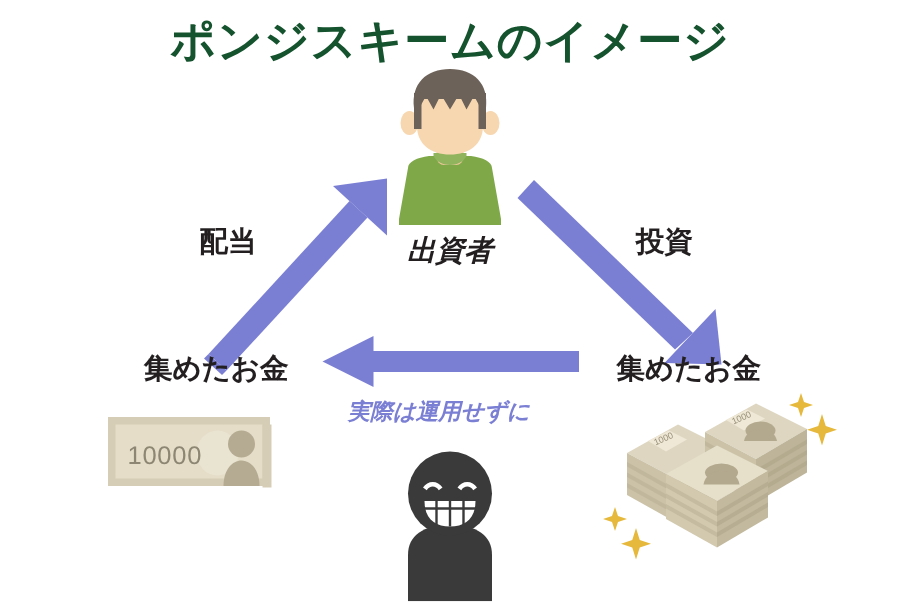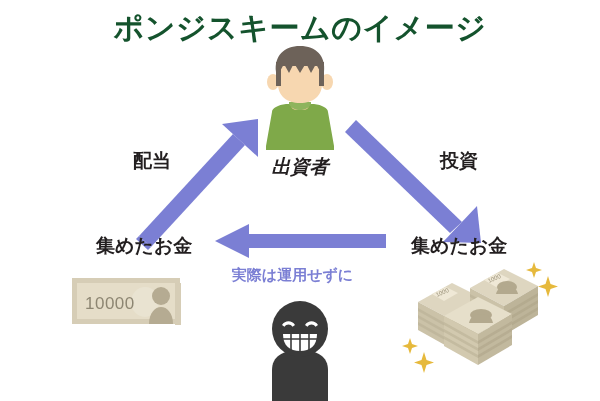--- a/index.html
+++ b/index.html
@@ -35,21 +35,21 @@
 
   
   .label {
     position: absolute;
     font-weight: bold;
     color: #231f20;
     white-space: nowrap;
     text-align: center;
   }
   .label-haito   { left: 133px; top: 148px; font-size: 19px; }
-  .label-toushi  { left: 440px; top: 148px; font-size: 19px; }
+  .label-toushi  { left: 424px; top: 148px; font-size: 19px; }
   .label-center  { left: 0;     top: 154px; width: 600px; text-align: center; font-size: 19px; font-style: italic; }
   .label-money-l { left: 96px;  top: 233px; font-size: 19px; }
   .label-money-r { left: 411px; top: 233px; font-size: 19px; }
 
   .note-center {
     position: absolute;
     left: 175px;
     top: 264px;
     width: 235px;
     text-align: center;
@@ -266,17 +266,17 @@
   <div class="label label-haito" style="color: rgb(35, 31, 32);">配当</div>
 
   <div class="label label-toushi" style="color: rgb(35, 31, 32);">投資</div>
 
   <div class="label label-center" style="color: rgb(35, 31, 32);">出資者</div>
 
   <div class="label label-money-l" style="color: rgb(35, 31, 32);">集めたお金</div>
 
   <div class="label label-money-r" style="color: rgb(35, 31, 32);">集めたお金</div>
 
-  <div class="note-center" style="color: rgb(123, 127, 212);">
+  <div class="note-center" style="color: rgb(123, 127, 212); font-style: italic;">
     <div>実際は運用せずに</div>
   </div>
 
 </div>
 
 </body></html>

